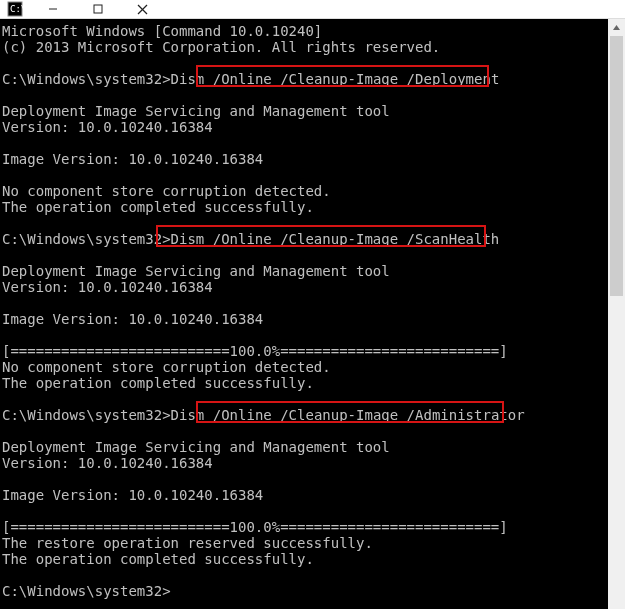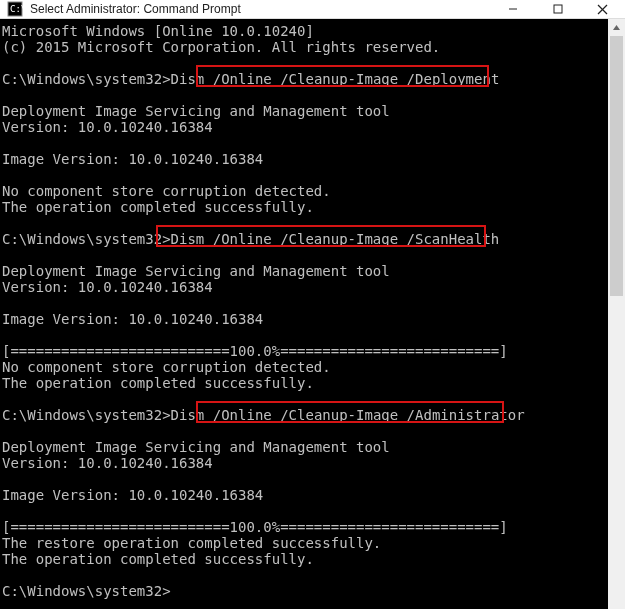--- a/index.html
+++ b/index.html
@@ -106,21 +106,20 @@
 <body>
 
 <div class="window">
   <div class="titlebar">
     <div class="icon-box">
       <svg width="16" height="16" viewBox="0 0 16 16">
         <rect x="1" y="1" width="14" height="14" fill="#000" stroke="#888" stroke-width="1"></rect>
         <text x="3" y="11" font-size="9" fill="#fff" font-family="monospace">C:\</text>
       </svg>
     </div>
-    <div class="title-text">Select Administrator: Command Prompt</div>
     <div class="win-controls">
       <div class="win-btn">
         <svg width="10" height="10" viewBox="0 0 10 10">
             <line x1="1" y1="5" x2="9" y2="5" stroke="#222" stroke-width="1"></line>
           </svg>
       </div>
       <div class="win-btn">
         <svg width="10" height="10" viewBox="0 0 10 10">
             <rect x="1" y="1" width="8" height="8" fill="none" stroke="#222" stroke-width="1"></rect>
           </svg>
@@ -128,22 +127,22 @@
       <div class="win-btn">
         <svg width="11" height="11" viewBox="0 0 11 11">
             <line x1="1" y1="1" x2="10" y2="10" stroke="#222" stroke-width="1.2"></line>
             <line x1="10" y1="1" x2="1" y2="10" stroke="#222" stroke-width="1.2"></line>
           </svg>
       </div>
     </div>
   </div>
 
   <div class="terminal-wrap">
-    <div class="terminal"><span>Microsoft Windows [Online 10.0.10240]</span>
-<span>(c) 2015 Microsoft Corporation. All rights reserved.</span>
+    <div class="terminal"><span>Microsoft Windows [Command 10.0.10240]</span>
+<span>(c) 2013 Microsoft Corporation. All rights reserved.</span>
 <span></span>
 <span>C:\Windows\system32&gt;</span><span>Dism </span><span>/Online /Cleanup-Image /Deployment</span>
 <span></span>
 <span>Deployment Image Servicing and Management tool</span>
 <span>Version: 10.0.10240.16384</span>
 <span></span>
 <span>Image Version: 10.0.10240.16384</span>
 <span></span>
 <span>No component store corruption detected.</span>
 <span>The operation completed successfully.</span>
@@ -160,21 +159,21 @@
 <span>The operation completed successfully.</span>
 <span></span>
 <span>C:\Windows\system32&gt;</span><span>Dism </span><span>/Online /Cleanup-Image /Administrator</span>
 <span></span>
 <span>Deployment Image Servicing and Management tool</span>
 <span>Version: 10.0.10240.16384</span>
 <span></span>
 <span>Image Version: 10.0.10240.16384</span>
 <span></span>
 <span>[==========================100.0%==========================]</span>
-<span>The restore operation completed successfully.</span>
+<span>The restore operation reserved successfully.</span>
 <span>The operation completed successfully.</span>
 <span></span>
 <span>C:\Windows\system32&gt;</span><span class="cursor"></span>
 
       <div class="hl" style="left:196px; top:46px; width:293px; height:22px;"></div>
       <div class="hl" style="left:156px; top:206px; width:330px; height:22px;"></div>
       <div class="hl" style="left:196px; top:382px; width:308px; height:22px;"></div>
     </div>
 
     <div class="scrollbar">

